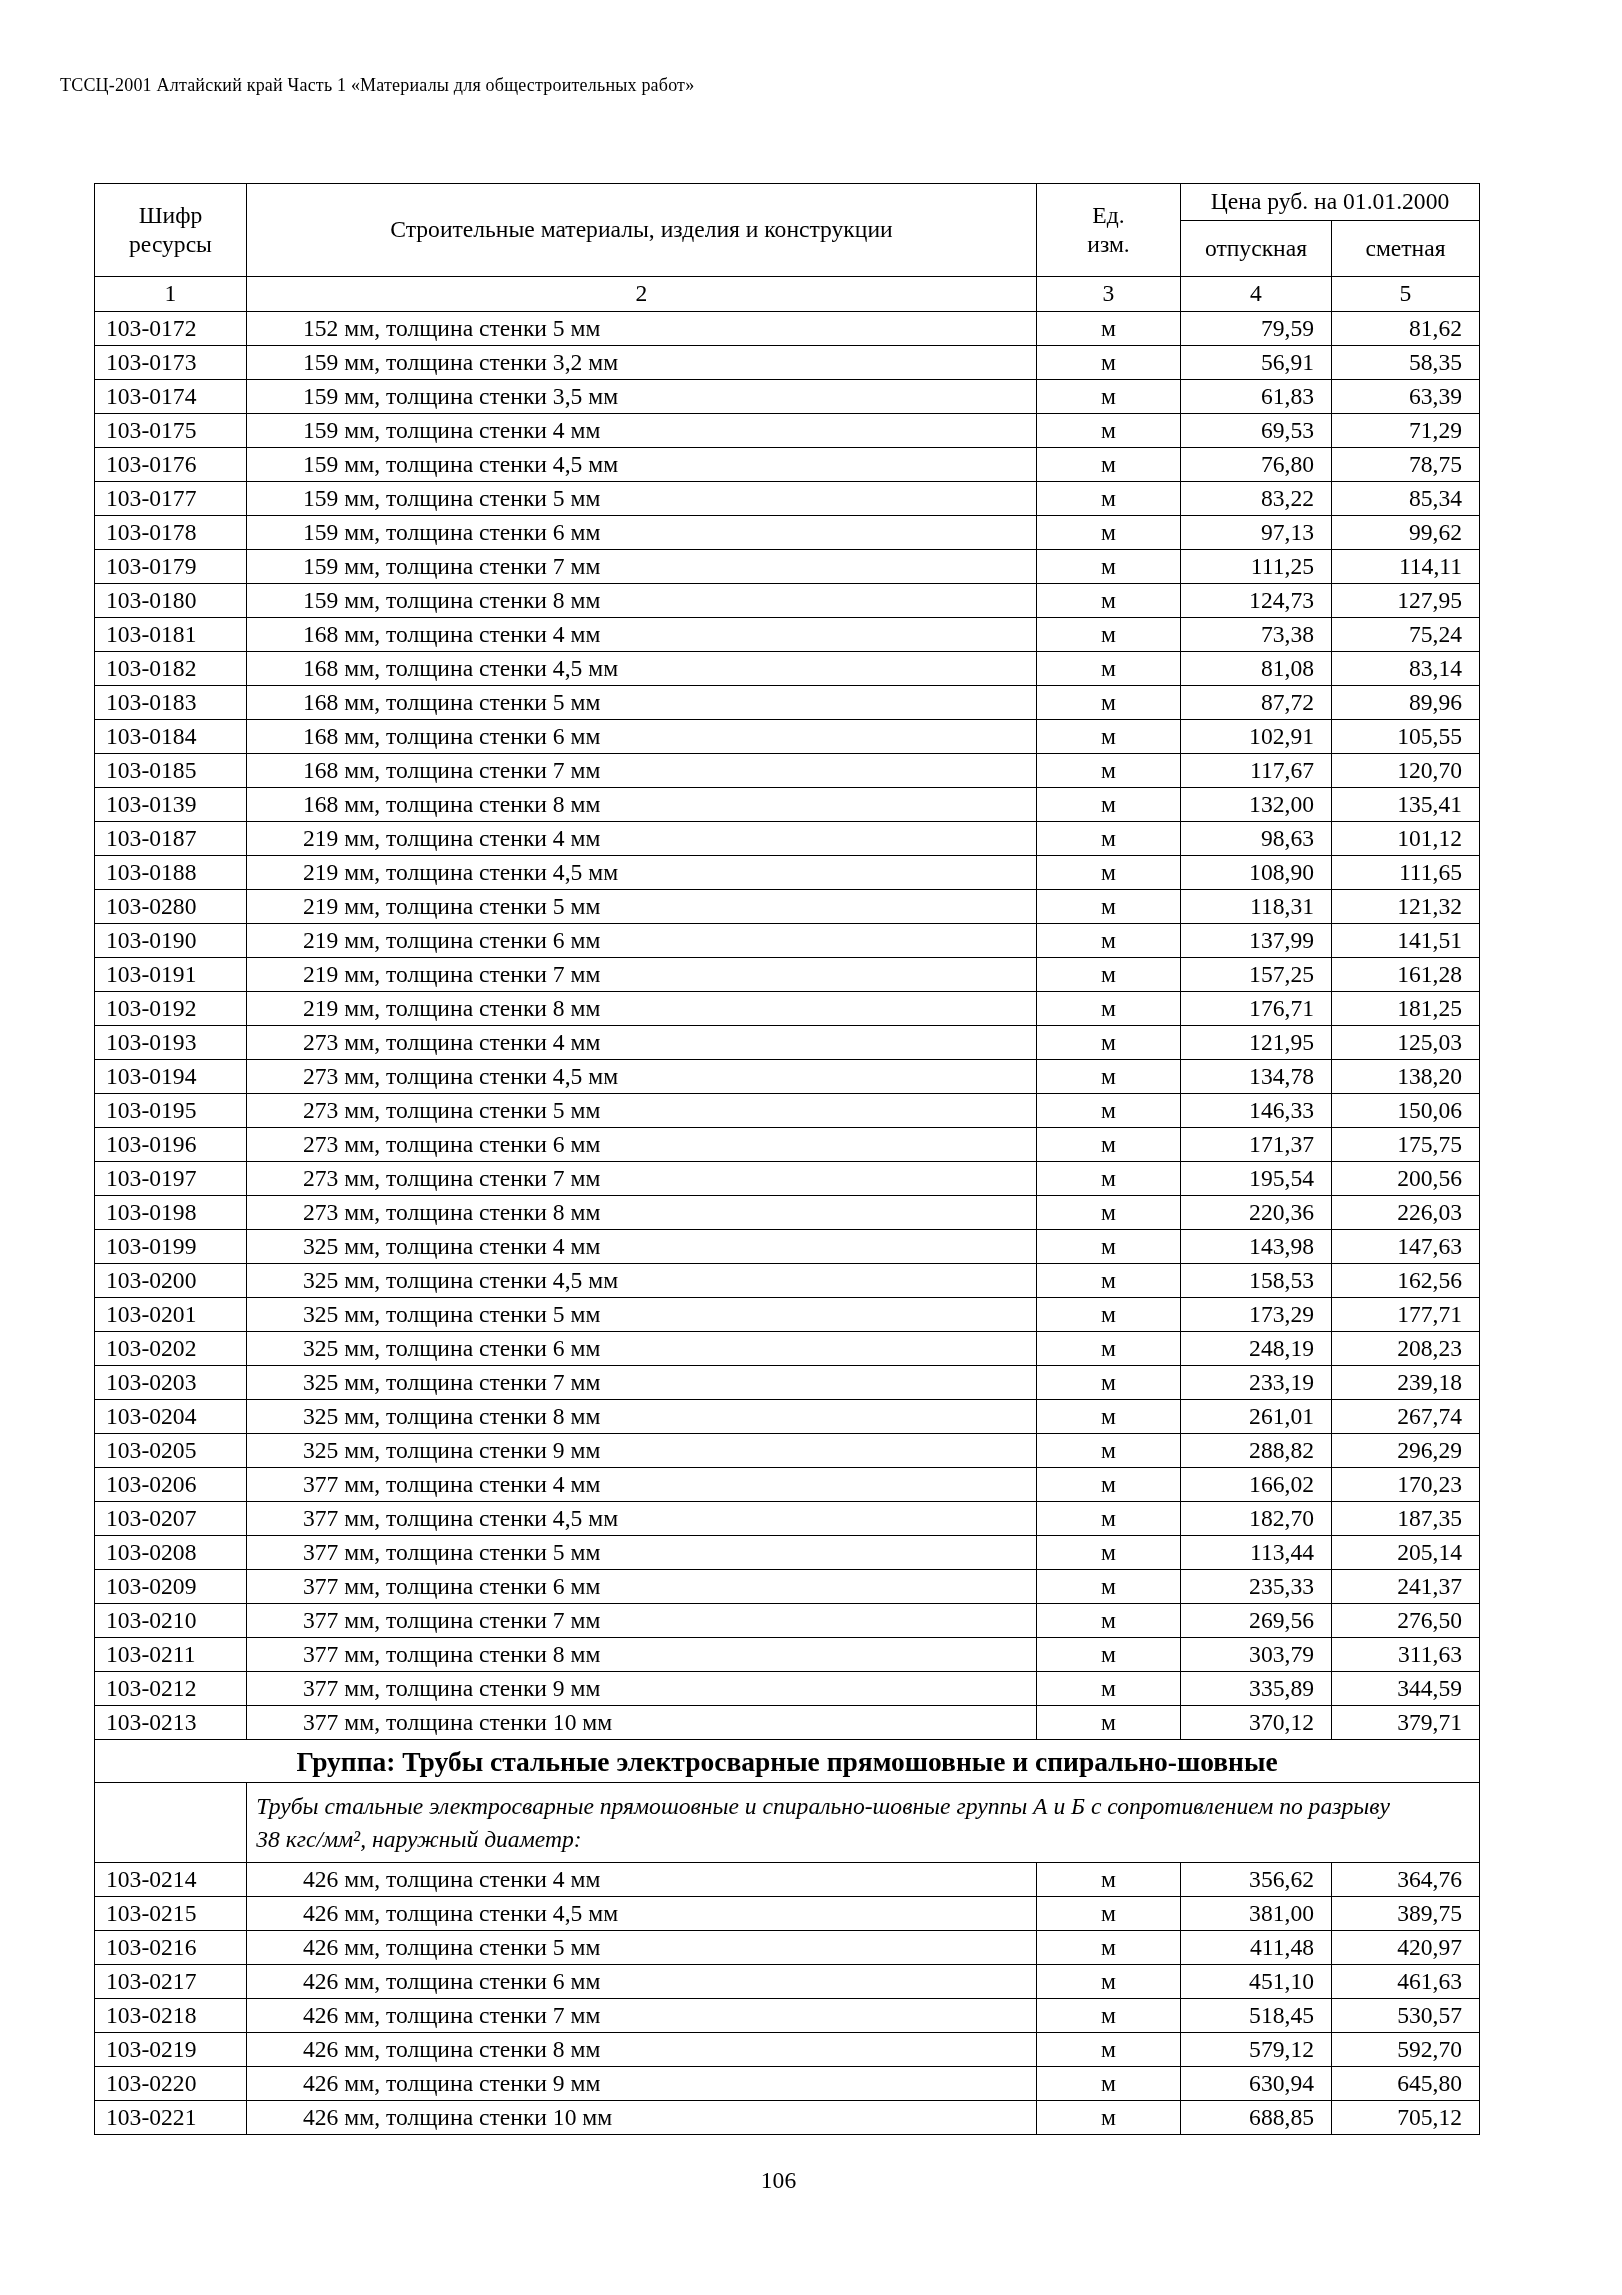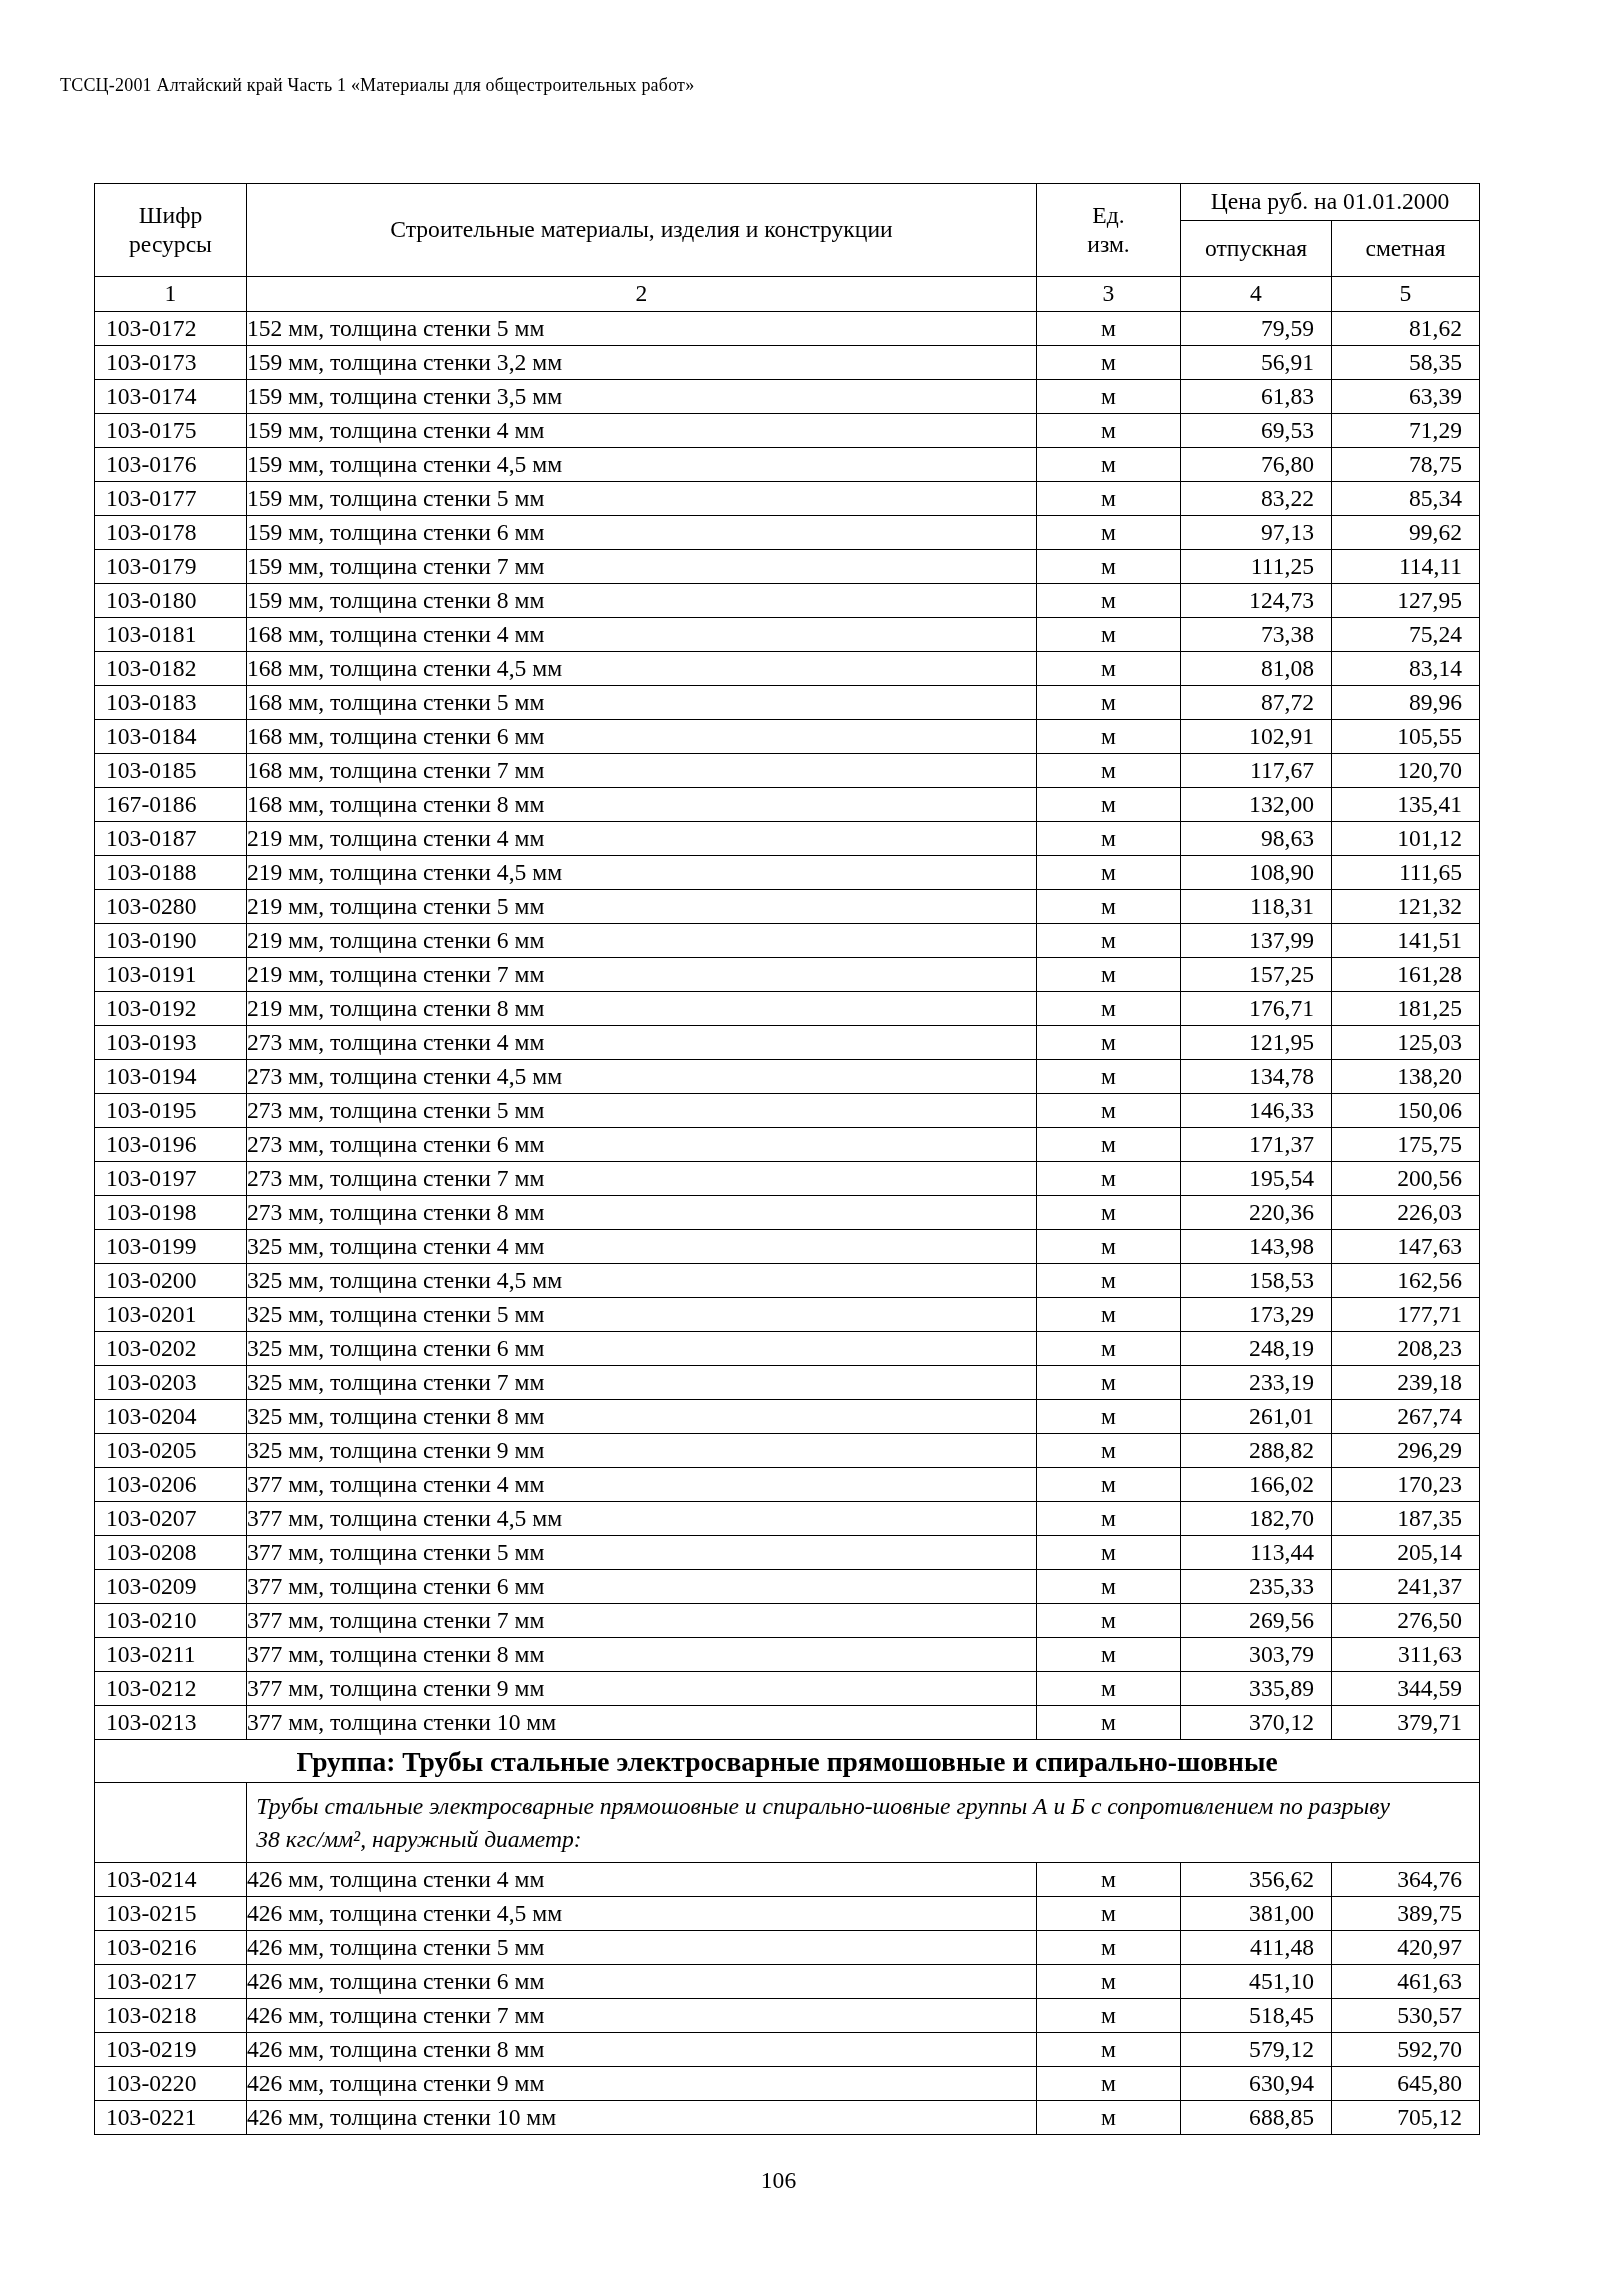--- a/index.html
+++ b/index.html
@@ -23,21 +23,21 @@
   .col-name     { width:790px; }
   .col-unit     { width:144px; }
   .col-retail   { width:151px; }
   .col-estimate { width:148px; }
   thead th { font-weight:normal; text-align:center; padding:2.6px 5.2px; line-height:1.25; }
   .price-head   { height:37px; }
   .sub-head th  { height:56px; }
   .index-row th { height:35px; padding:1.3px; }
   tbody td { height:34px; padding-top:1.3px; padding-bottom:1.3px; line-height:1.2; }
   .c-code  { text-align:left;  padding-left:11px; }
-  .c-name  { text-align:left;  padding-right:7.9px; }
+  .c-name  { text-align:left;  padding-left:56px; padding-right:7.9px; }
   .c-unit  { text-align:center; }
   .c-price { text-align:right; padding-right:17px; }
   .group-title {
     text-align:center; font-weight:bold; font-size:27.5px;
     height:43px; padding:3.9px 6.5px;
   }
   .group-note {
     text-align:left; font-size:23.6px; line-height:1.4;
     padding:6.5px 15.7px 6.5px 9.2px; height:auto;font-style:italic;
   }
@@ -191,21 +191,21 @@
 
         <tr>
           <td class="c-code">103-0185</td>
           <td class="c-name">168 мм, толщина стенки 7 мм</td>
           <td class="c-unit">м</td>
           <td class="c-price">117,67</td>
           <td class="c-price">120,70</td>
         </tr>
 
         <tr>
-          <td class="c-code">167-0186</td>
+          <td class="c-code">103-0139</td>
           <td class="c-name">168 мм, толщина стенки 8 мм</td>
           <td class="c-unit">м</td>
           <td class="c-price">132,00</td>
           <td class="c-price">135,41</td>
         </tr>
 
         <tr>
           <td class="c-code">103-0187</td>
           <td class="c-name">219 мм, толщина стенки 4 мм</td>
           <td class="c-unit">м</td>

